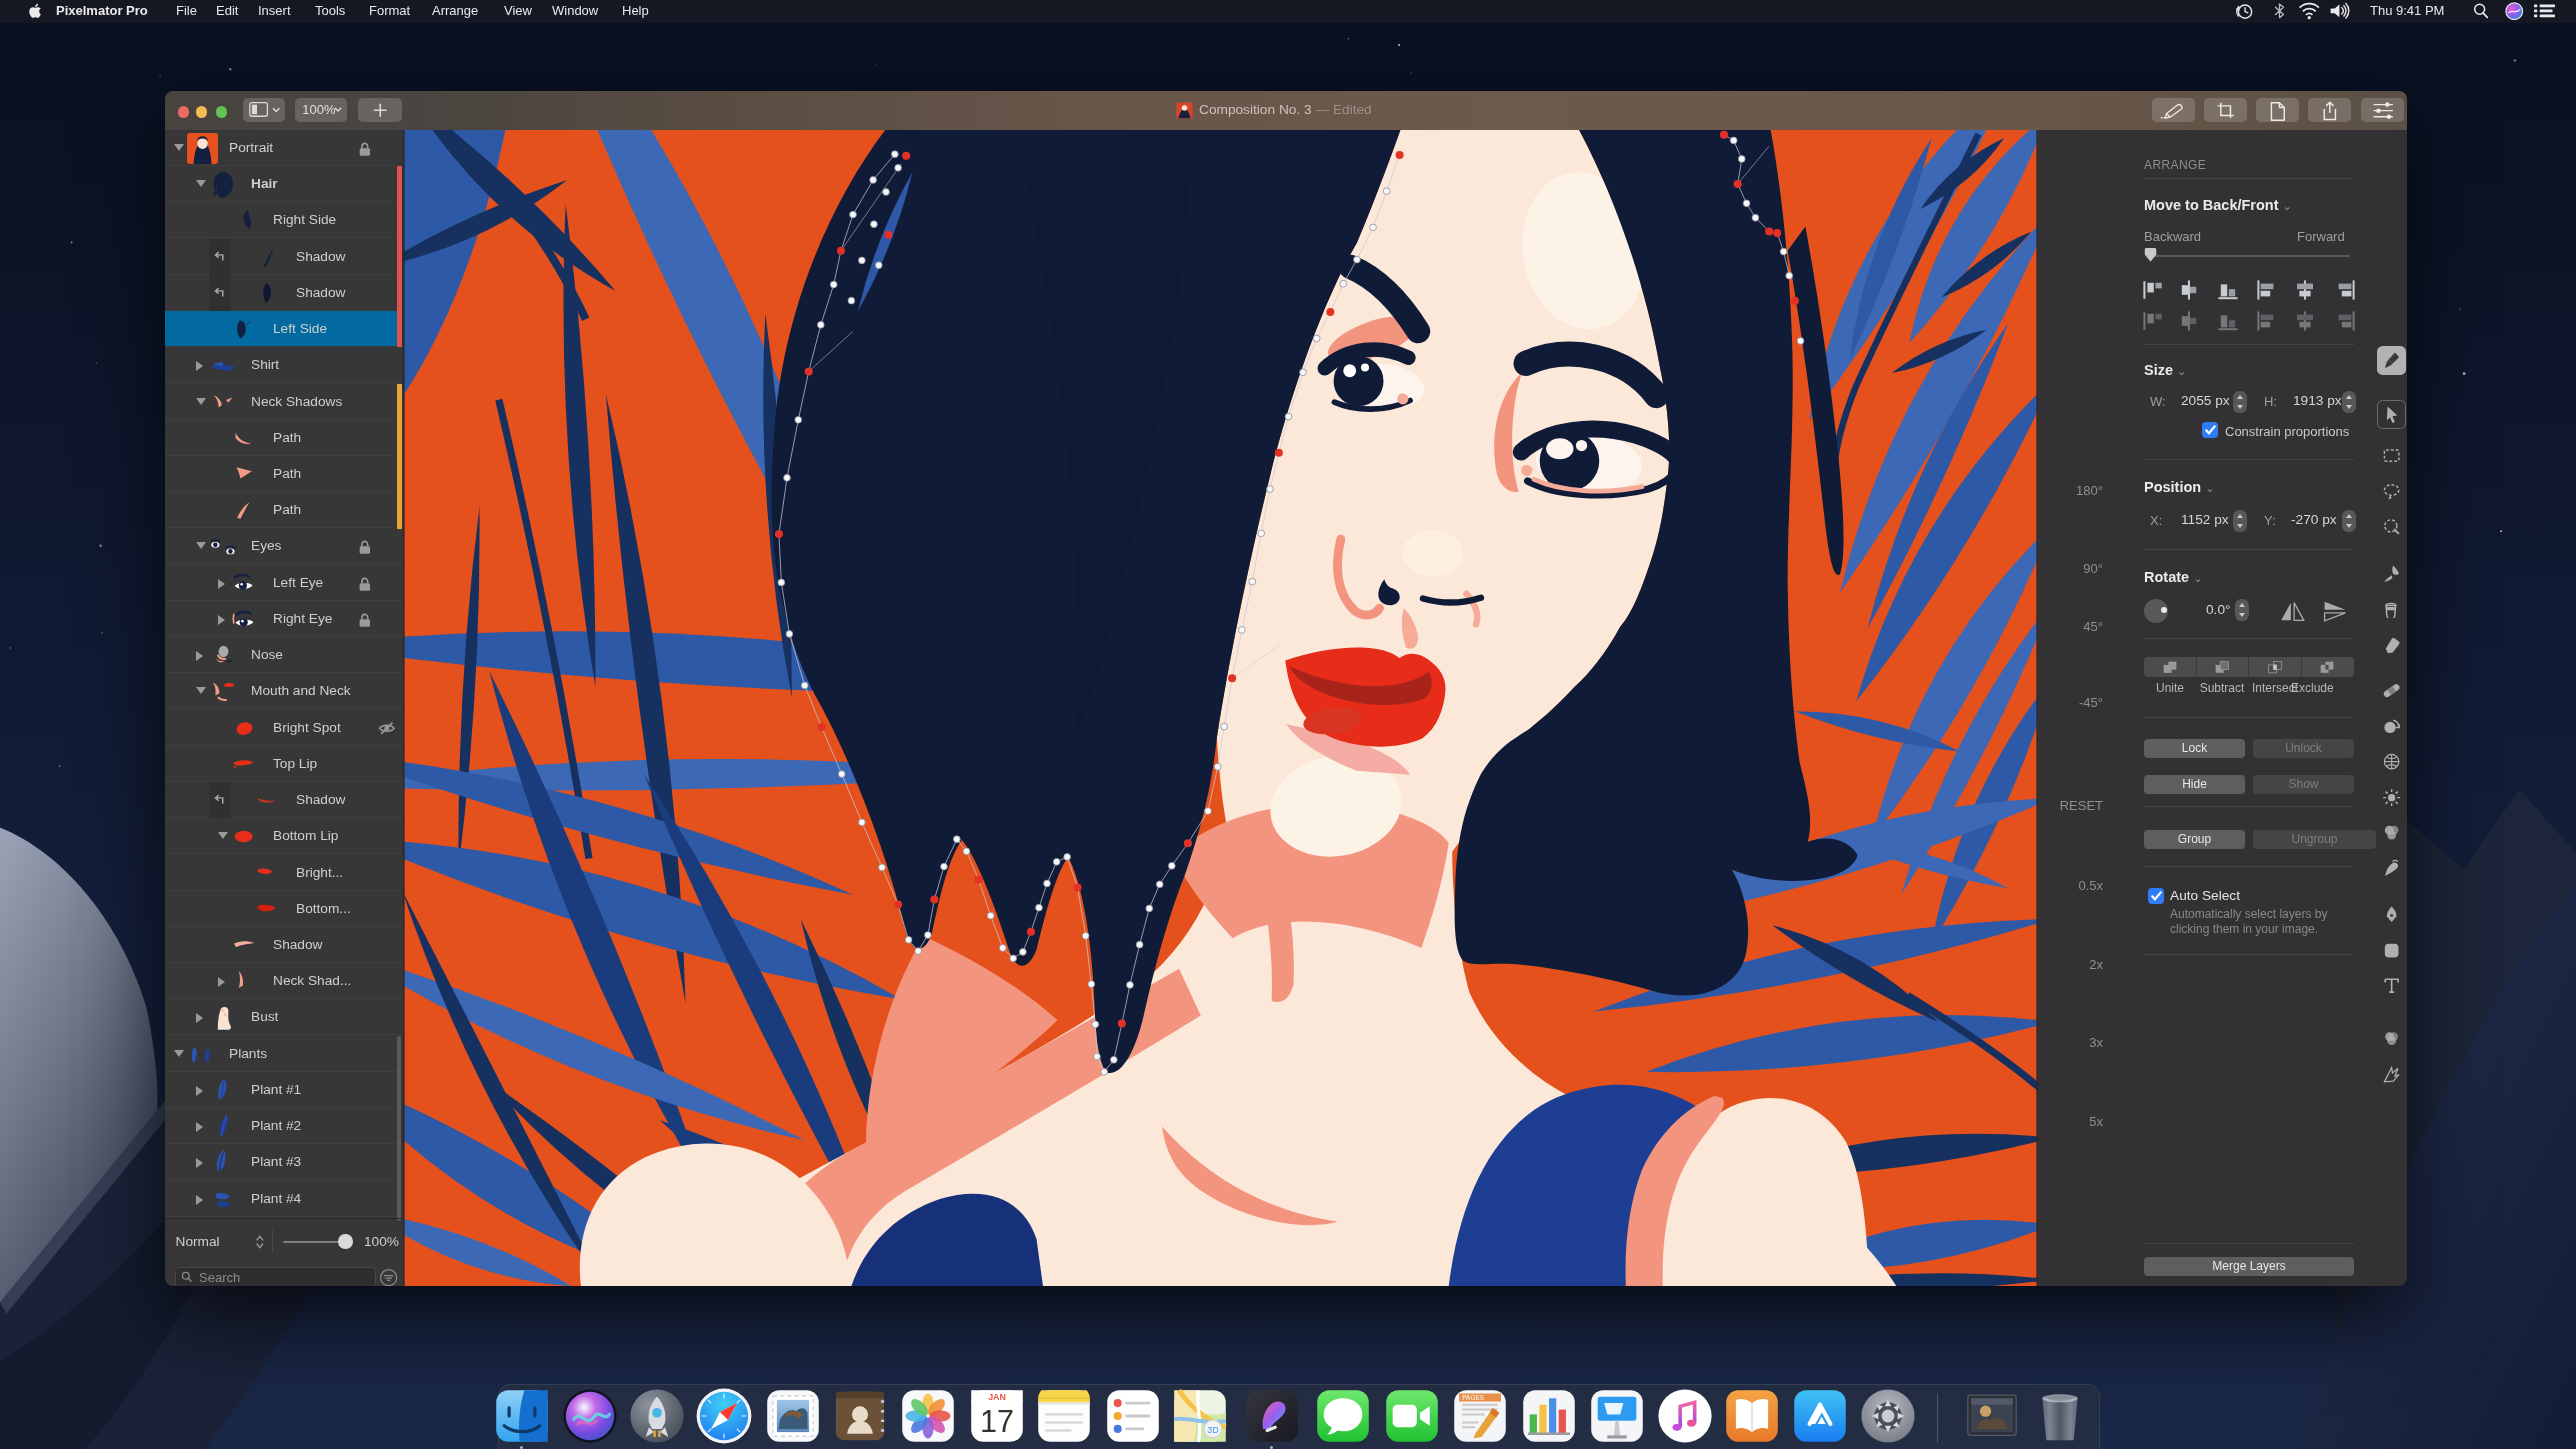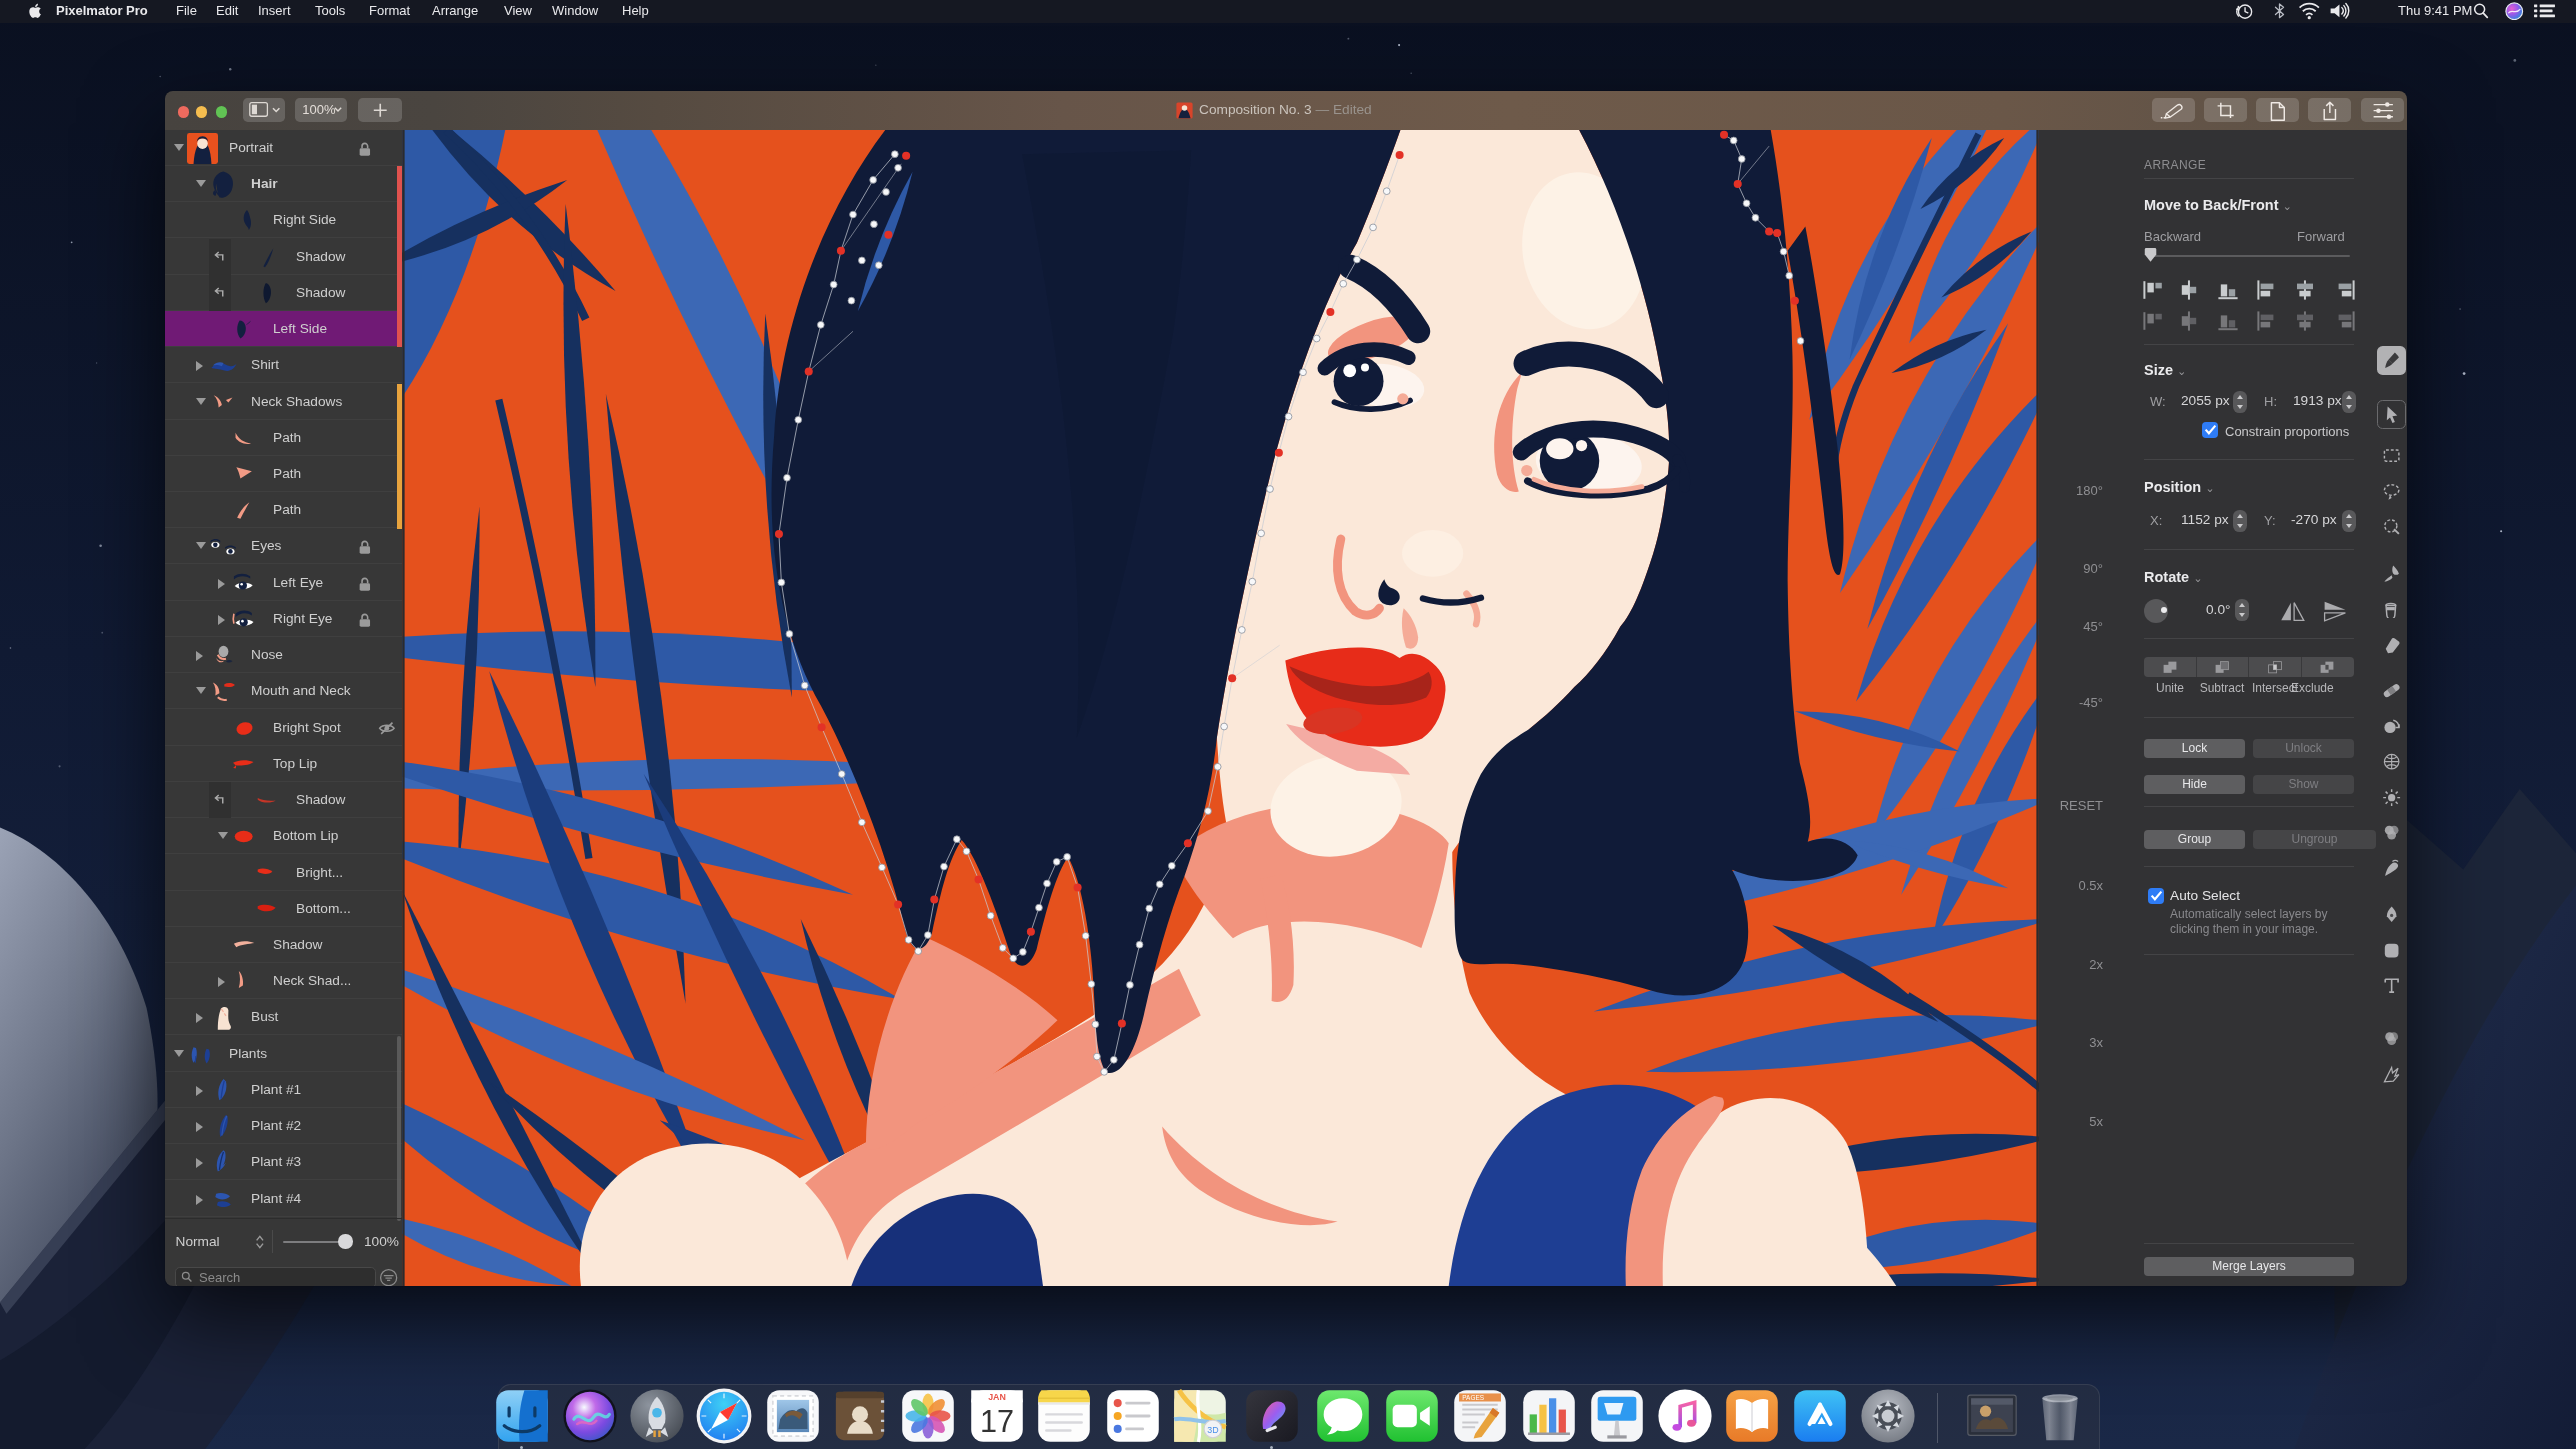--- a/index.html
+++ b/index.html
@@ -7,21 +7,21 @@
 #menubar .mi{position:absolute;top:3.2px;white-space:nowrap;}
 #window{position:absolute;left:165px;top:91px;width:2242px;height:1195px;border-radius:8px;box-shadow:0 32px 81px rgba(0,0,0,0.7),0 0 0.8px rgba(0,0,0,.8);}
 #titlebar{position:absolute;left:0;top:0;width:2242px;height:39px;border-radius:8px 8px 0 0;
  background:linear-gradient(90deg,#47433f 0%,#4a4540 12%,#564b41 22%,#675549 40%,#6e5a4a 60%,#6a5748 82%,#5a5046 100%);}
 .tl{position:absolute;top:15.3px;width:11.3px;height:11.3px;border-radius:50%;}
 .tbtn{position:absolute;top:7.2px;height:24px;background:rgba(255,255,255,0.17);border-radius:4.8px;}
 #titletext{position:absolute;top:10.5px;left:1034px;font-size:13.7px;color:#cac3bc;}
 #titletext .dim{color:#99938d;}
 #sidebar{position:absolute;left:0;top:39px;width:237px;height:1156px;background:#373737;border-radius:0 0 0 8px;overflow:hidden;}
 .row{position:absolute;left:0;width:237px;height:36px;border-bottom:0.8px solid #3f3f3f;}
-.row.sel{background:#701a75;}
+.row.sel{background:#0369a1;}
 .rlab{position:absolute;top:9.7px;font-size:13.7px;color:#cfcfcf;white-space:nowrap;}
 .tri{position:absolute;top:13.7px;width:0;height:0;}
 .tri.open{border-left:5.6px solid transparent;border-right:5.6px solid transparent;border-top:7.2px solid #9a9a9a;}
 .tri.closed{border-top:5.6px solid transparent;border-bottom:5.6px solid transparent;border-left:7.2px solid #9a9a9a;margin-top:0.8px;}
 .thumb{position:absolute;top:3.2px;width:31px;height:31px;}
 .ctag{position:absolute;right:0;top:0;width:4.8px;height:36px;}
 #rightpanel{position:absolute;left:1874px;top:39px;width:368px;height:1156px;background:#323234;border-radius:0 0 8px 0;}
 #rightpanel .zl{position:absolute;font-size:13px;color:#8f8f92;text-align:right;width:64px;}
 .sechead{position:absolute;font-size:14.5px;font-weight:bold;color:#ebebed;}
 .chev{font-weight:normal;color:#9a9a9d;font-size:11.3px;}
@@ -187,21 +187,21 @@
     <svg width="22.5" height="17.7" viewBox="0 0 28 22" style="position:absolute;left:2298px;top:2.4px">
       <path d="M2,7 A17,17 0 0,1 26,7" fill="none" stroke="#e9e9ec" stroke-width="2.2"></path>
       <path d="M6,11.5 A11.5,11.5 0 0,1 22,11.5" fill="none" stroke="#e9e9ec" stroke-width="2.2"></path>
       <path d="M10,16 A6,6 0 0,1 18,16" fill="none" stroke="#e9e9ec" stroke-width="2.2"></path>
       <circle cx="14" cy="19.5" r="2" fill="#e9e9ec"></circle>
     </svg>
     <svg width="22.5" height="17.7" viewBox="0 0 28 22" style="position:absolute;left:2329px;top:2.4px">
       <path d="M2,8 L7,8 L13,3 L13,19 L7,14 L2,14 Z" fill="#e9e9ec"></path>
       <path d="M16,7 A6,6 0 0,1 16,15 M18.5,4.5 A9.5,9.5 0 0,1 18.5,17.5 M21,2 A13,13 0 0,1 21,20" fill="none" stroke="#e9e9ec" stroke-width="1.8" stroke-linecap="round"></path>
     </svg>
-    <div class="mi" style="left:2370px;margin-left:28px;">Thu 9:41 PM</div>
+    <div class="mi" style="left:2370px;">Thu 9:41 PM</div>
     <svg width="17.7" height="17.7" viewBox="0 0 22 22" style="position:absolute;left:2472px;top:2.4px">
       <circle cx="9.5" cy="9" r="6.2" fill="none" stroke="#e9e9ec" stroke-width="1.9"></circle>
       <path d="M14,13.8 L19,19" stroke="#e9e9ec" stroke-width="2.2" stroke-linecap="round"></path>
     </svg>
     <svg width="18.5" height="18.5" viewBox="0 0 23 23" style="position:absolute;left:2505px;top:1.6px">
       <defs>
         <radialGradient id="sirig" cx="0.35" cy="0.35" r="0.85">
           <stop offset="0" stop-color="#e45fd0"></stop>
           <stop offset="0.4" stop-color="#9b59e8"></stop>
           <stop offset="0.75" stop-color="#3f7de0"></stop>

